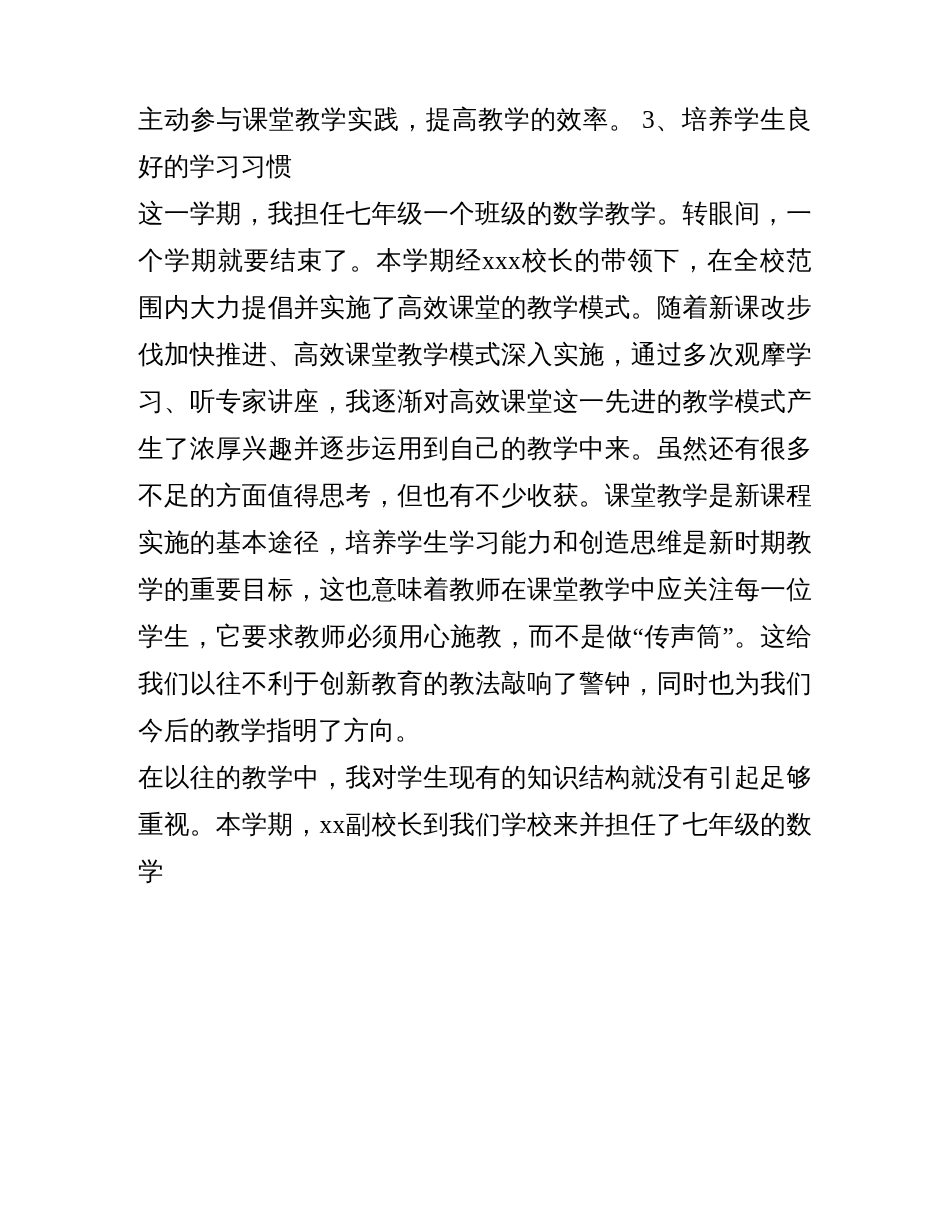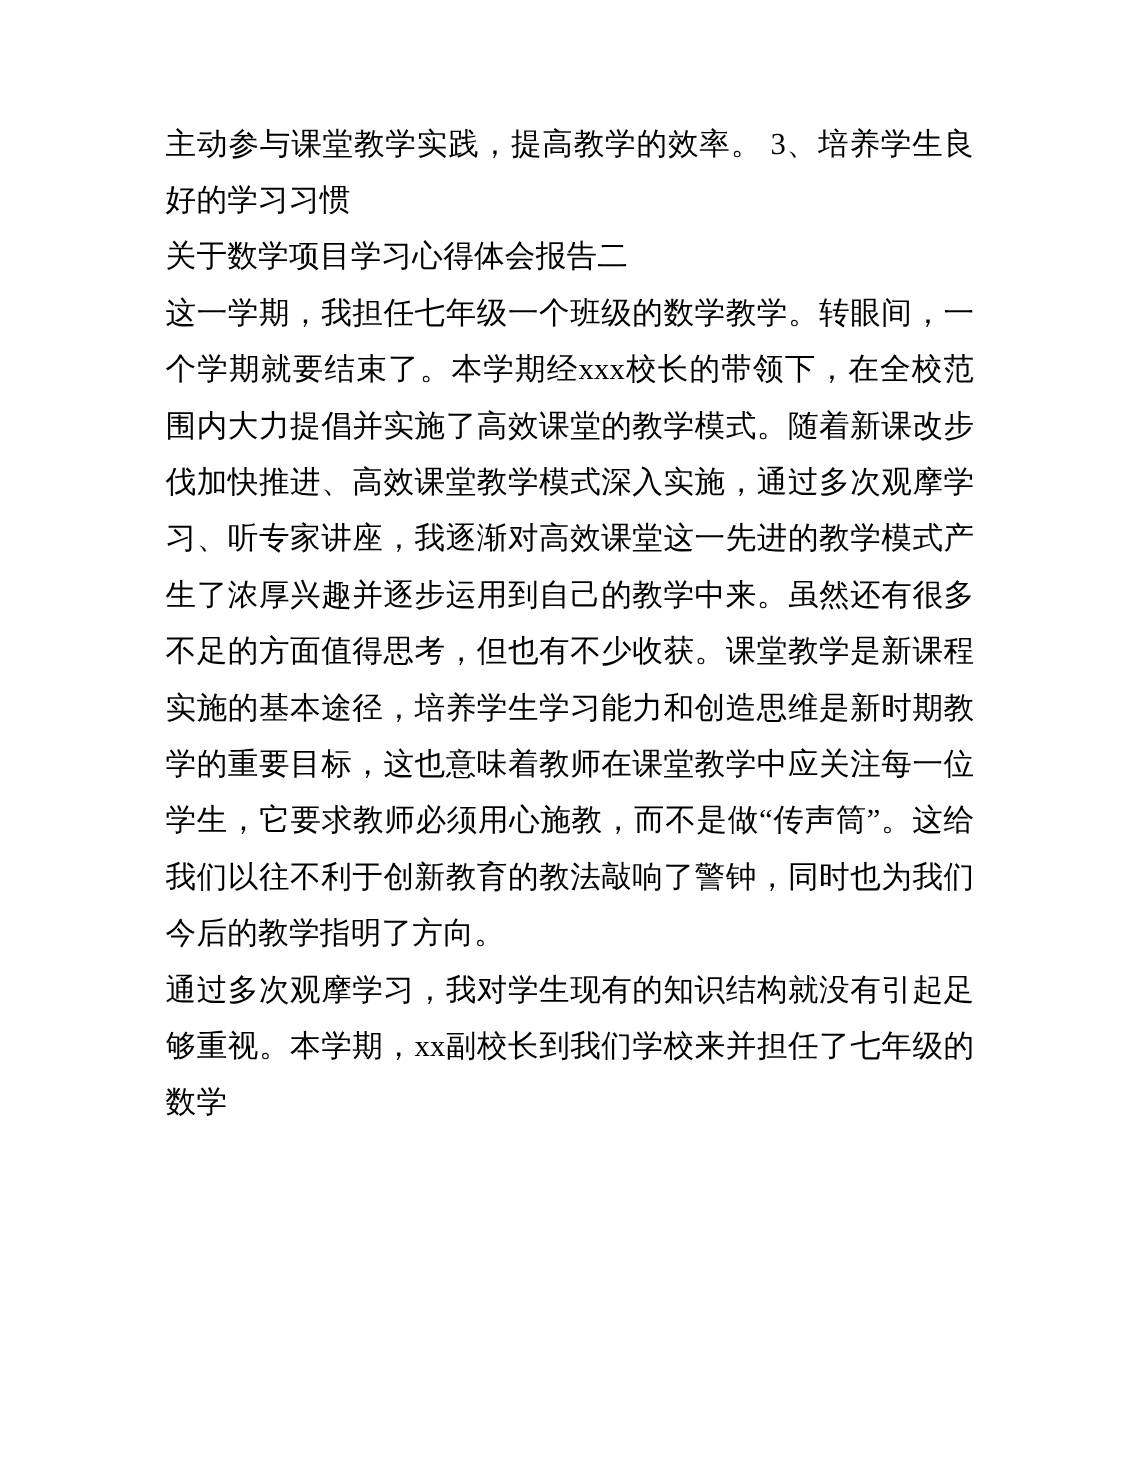--- a/index.html
+++ b/index.html
@@ -40,20 +40,19 @@
 </style>
 </head>
 <body>
 
 <div class="page">
   <div class="doc-body">
 
     <p class="para">主动参与课堂教学实践，提高教学的效率。 3、培养学生良好的学习习惯</p>
 
 
-    <p class="para">关于数学项目学习心得体会报告二</p>
 
     <p class="para">这一学期，我担任七年级一个班级的数学教学。转眼间，一个学期就要结束了。本学期经xxx校长的带领下，在全校范围内大力提倡并实施了高效课堂的教学模式。随着新课改步伐加快推进、高效课堂教学模式深入实施，通过多次观摩学习、听专家讲座，我逐渐对高效课堂这一先进的教学模式产生了浓厚兴趣并逐步运用到自己的教学中来。虽然还有很多不足的方面值得思考，但也有不少收获。课堂教学是新课程实施的基本途径，培养学生学习能力和创造思维是新时期教学的重要目标，这也意味着教师在课堂教学中应关注每一位学生，它要求教师必须用心施教，而不是做“传声筒”。这给我们以往不利于创新教育的教法敲响了警钟，同时也为我们今后的教学指明了方向。</p>
 
-    <p class="para">通过多次观摩学习，我对学生现有的知识结构就没有引起足够重视。本学期，xx副校长到我们学校来并担任了七年级的数学</p>
+    <p class="para">在以往的教学中，我对学生现有的知识结构就没有引起足够重视。本学期，xx副校长到我们学校来并担任了七年级的数学</p>
 
   </div>
 </div>
 
 </body></html>

